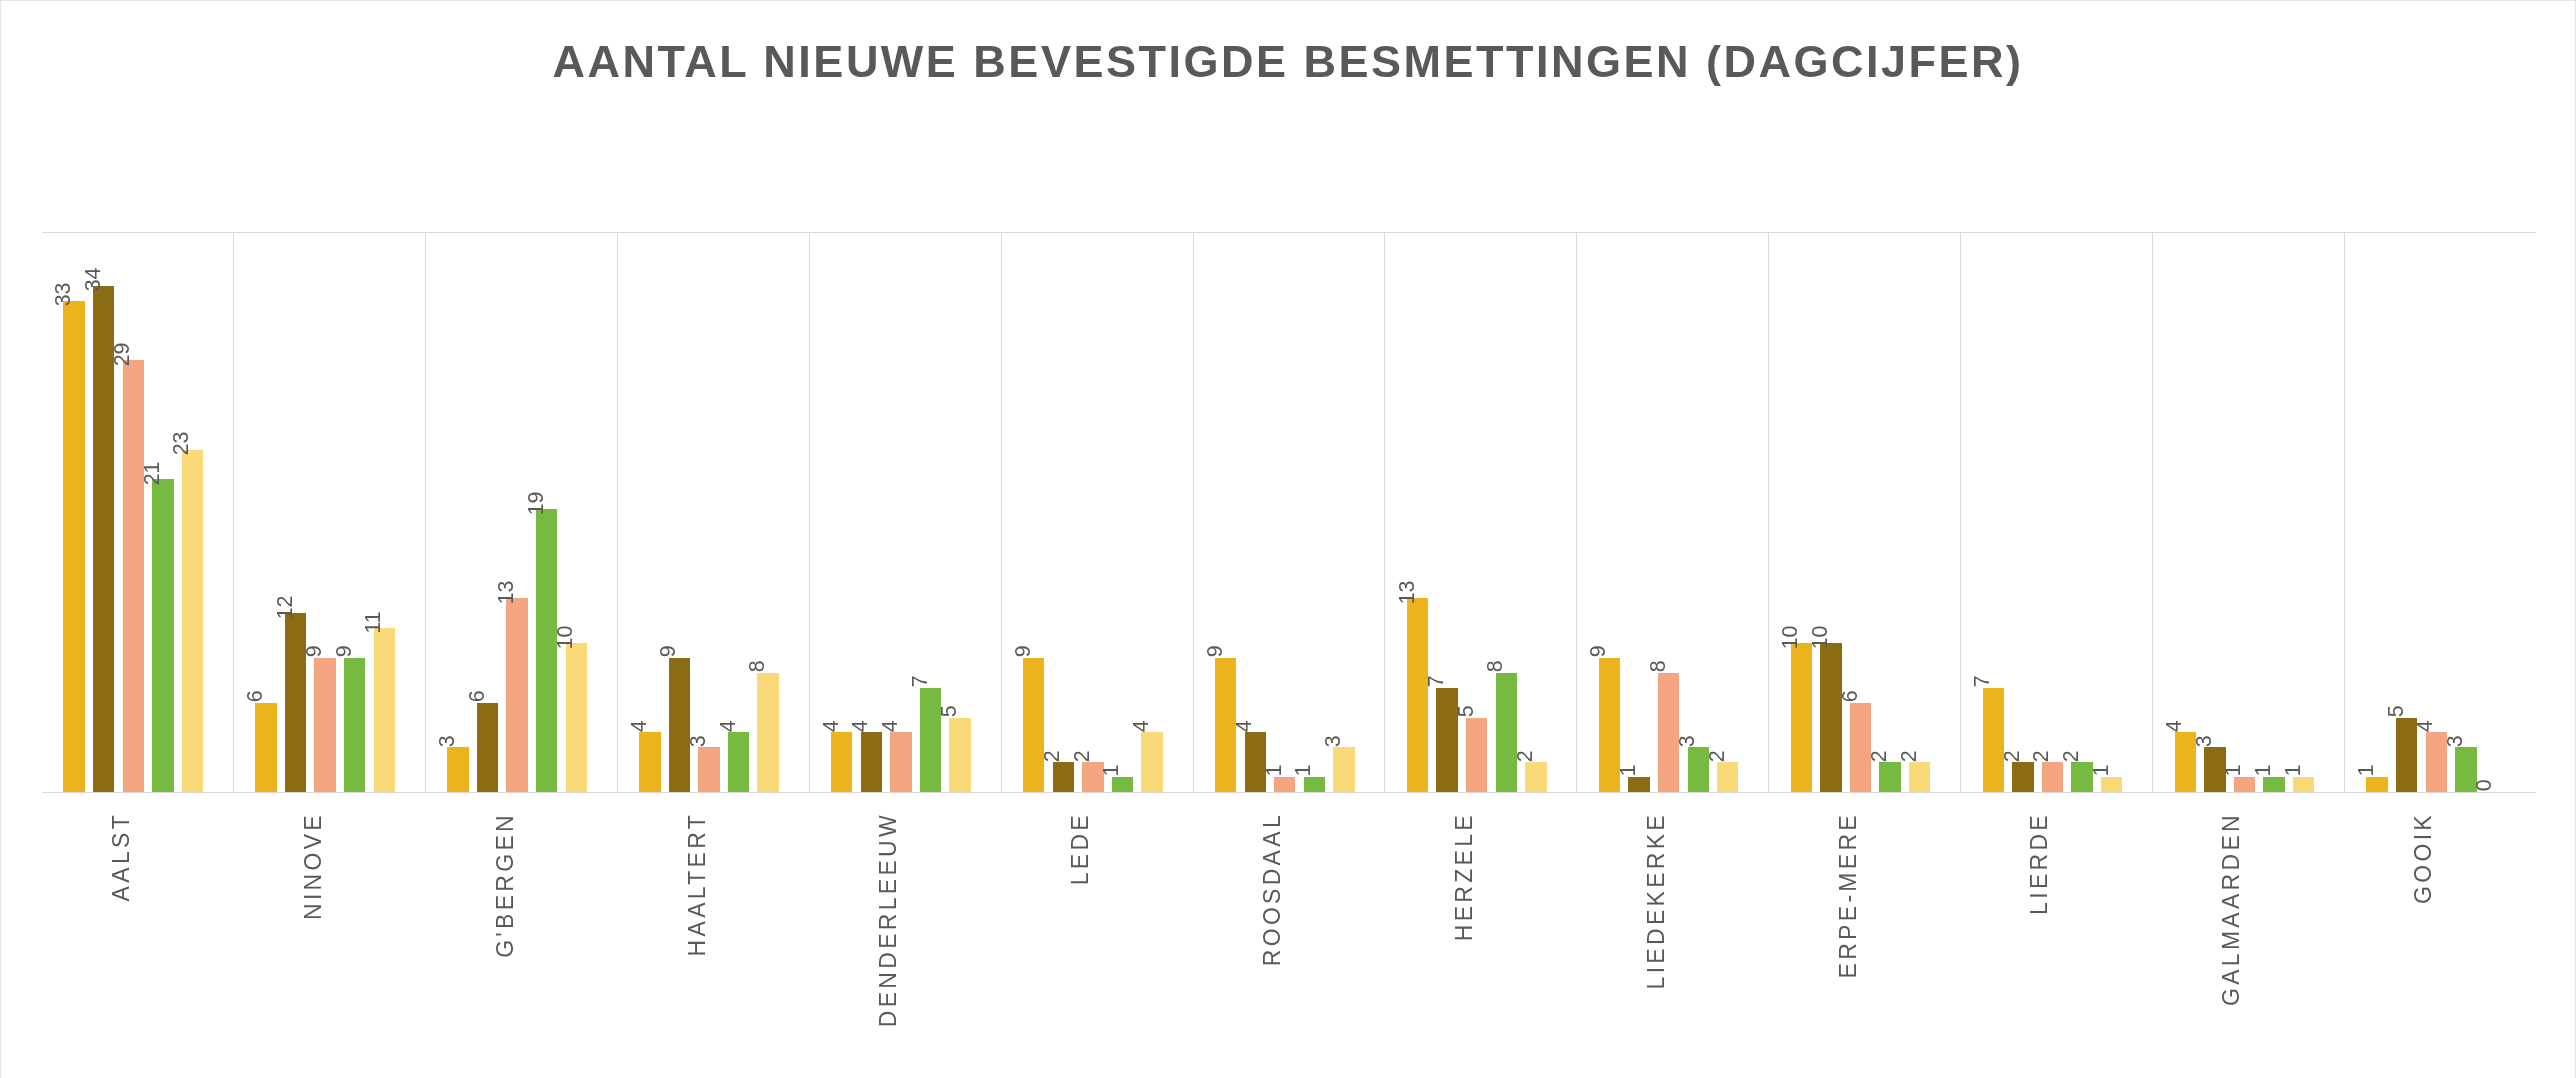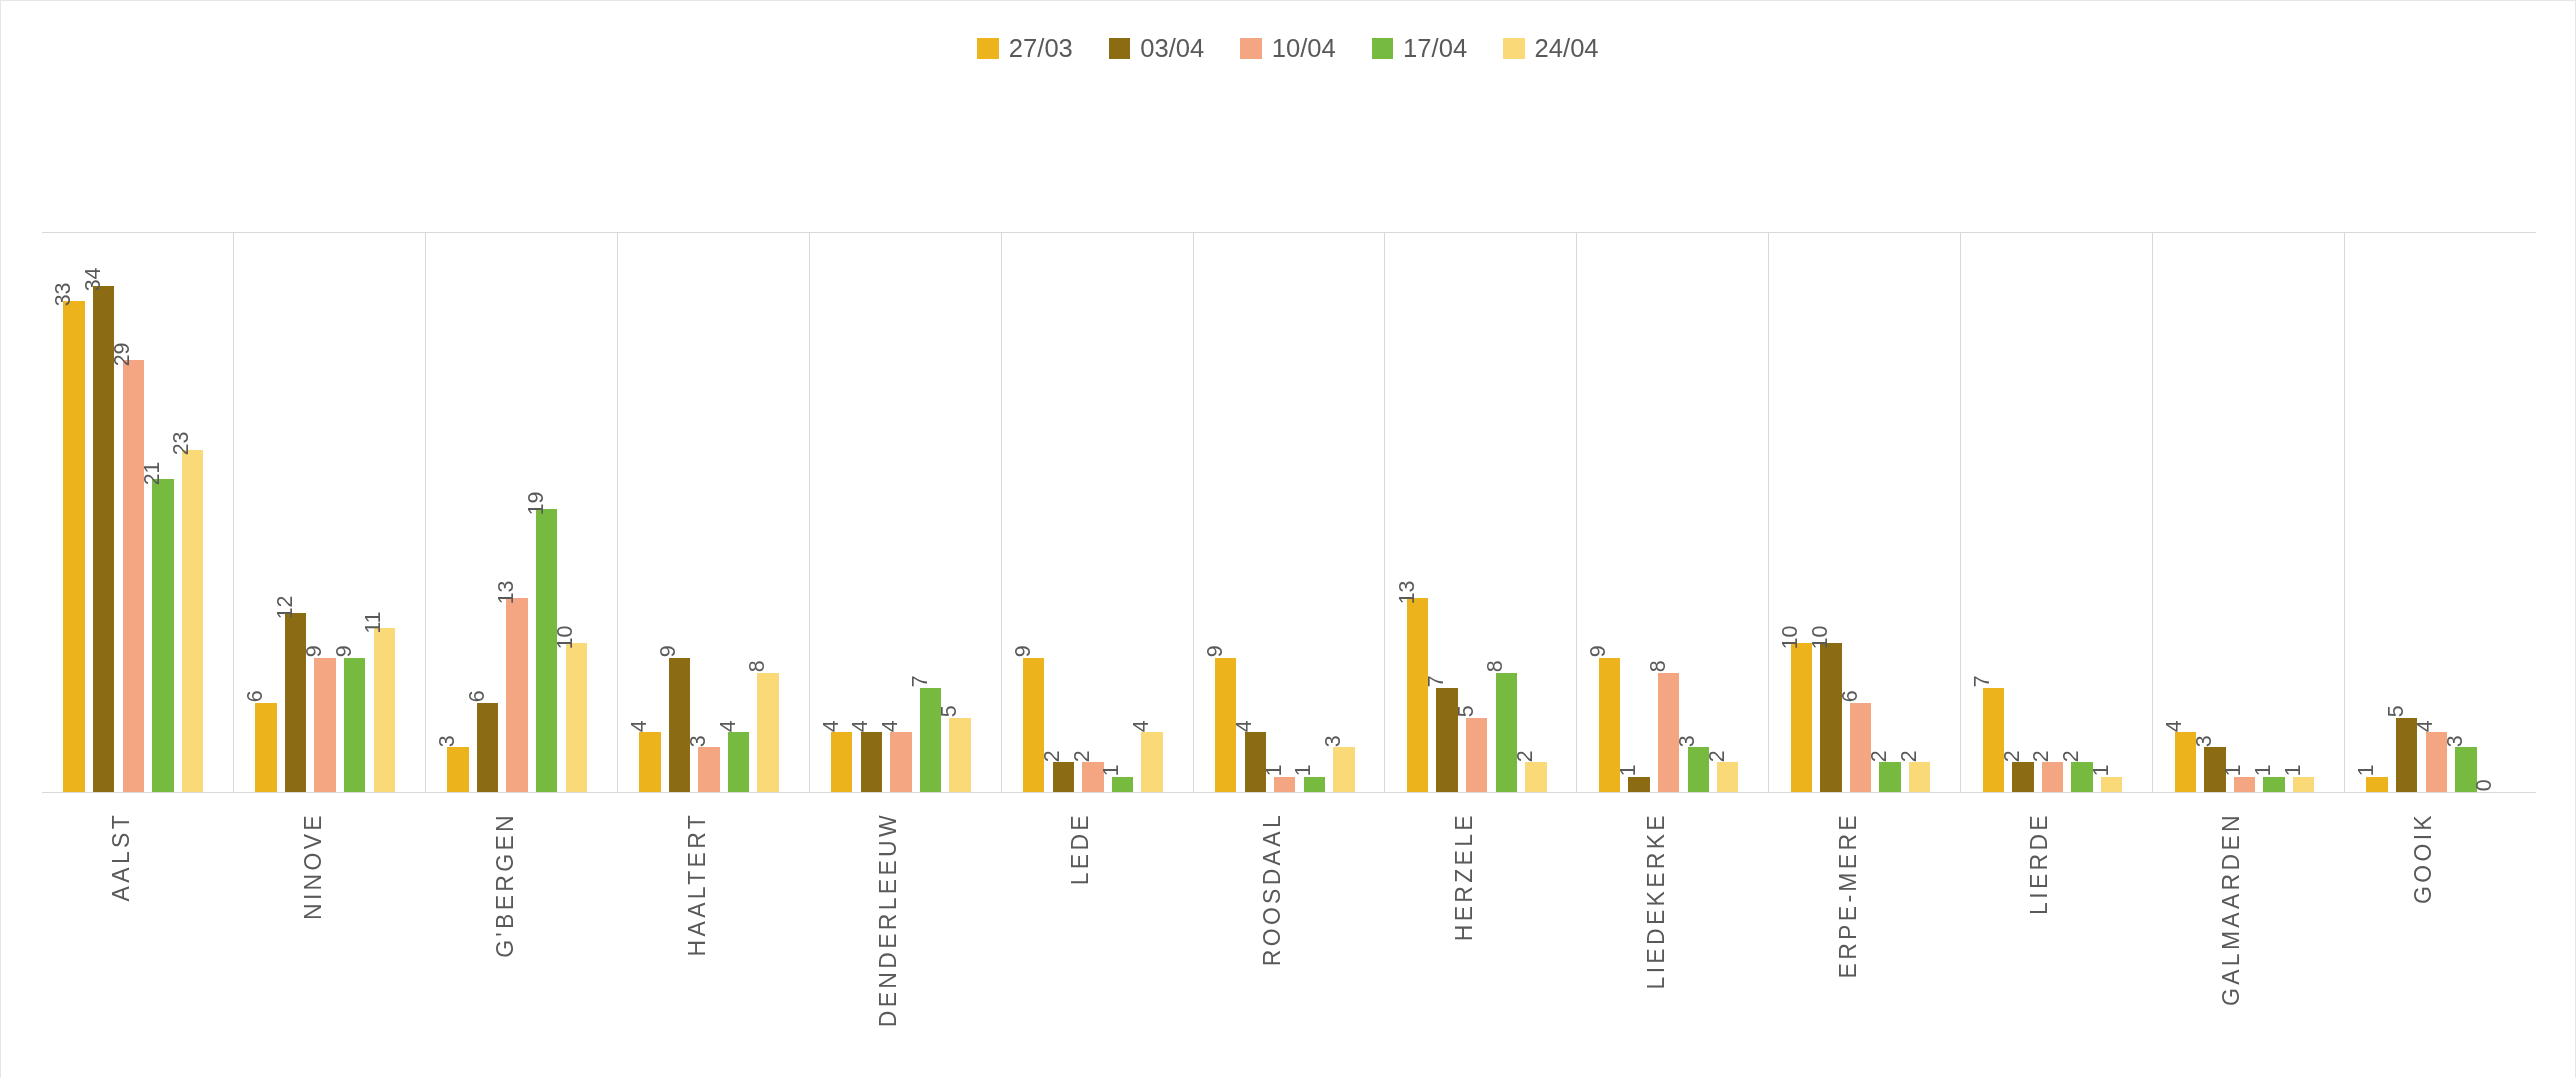--- a/index.html
+++ b/index.html
@@ -132,43 +132,22 @@
     font-size: 23px;
     letter-spacing: 3.3px;
     color: #595959;
   }
 </style>
 </head>
 <body>
 
 <div id="chart-card">
 
-
-  <div id="legend">
-      <div class="legend-item">
-        <span class="legend-swatch" style="background: rgb(236, 179, 29);"></span>
-        <span class="legend-label">27/03</span>
-      </div>
-      <div class="legend-item">
-        <span class="legend-swatch" style="background: rgb(139, 108, 18);"></span>
-        <span class="legend-label">03/04</span>
-      </div>
-      <div class="legend-item">
-        <span class="legend-swatch" style="background: rgb(244, 165, 130);"></span>
-        <span class="legend-label">10/04</span>
-      </div>
-      <div class="legend-item">
-        <span class="legend-swatch" style="background: rgb(118, 187, 64);"></span>
-        <span class="legend-label">17/04</span>
-      </div>
-      <div class="legend-item">
-        <span class="legend-swatch" style="background: rgb(249, 217, 120);"></span>
-        <span class="legend-label">24/04</span>
-      </div>
-    </div>
+  <div id="chart-title">AANTAL NIEUWE BEVESTIGDE BESMETTINGEN (DAGCIJFER)</div>
+
 
   <div id="plot-wrap">
     <div id="plot-area">
         <div class="group">
           <div class="bar-slot">
             <div class="bar" style="height: 491px; background: rgb(236, 179, 29);"></div>
             <span class="bar-label" style="bottom: 498px;">33</span>
           </div>
           <div class="bar-slot">
             <div class="bar" style="height: 506px; background: rgb(139, 108, 18);"></div>

